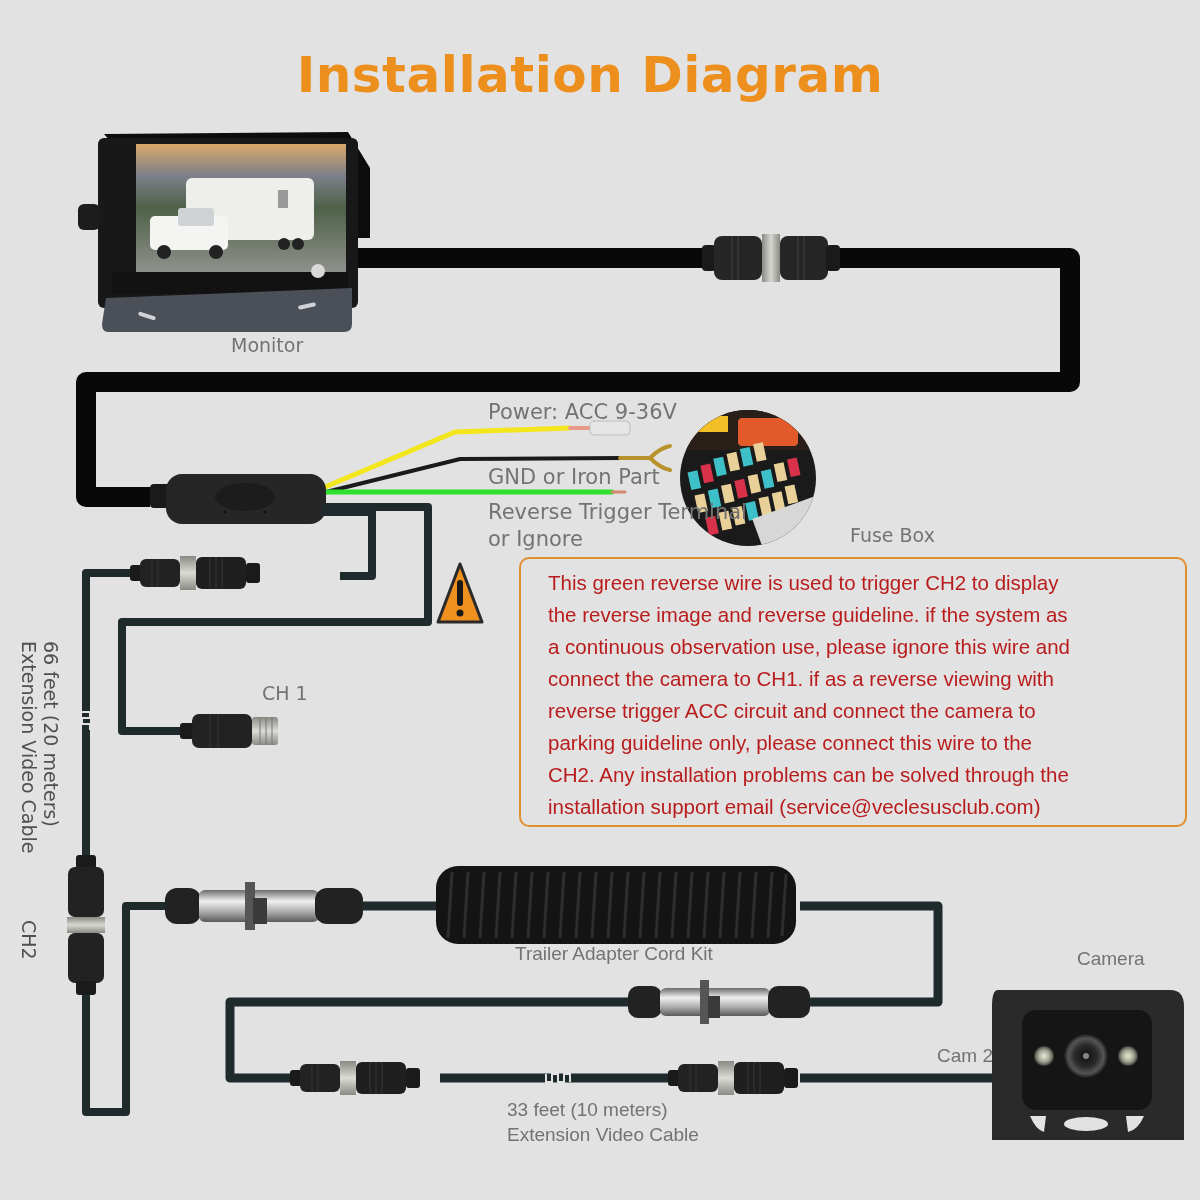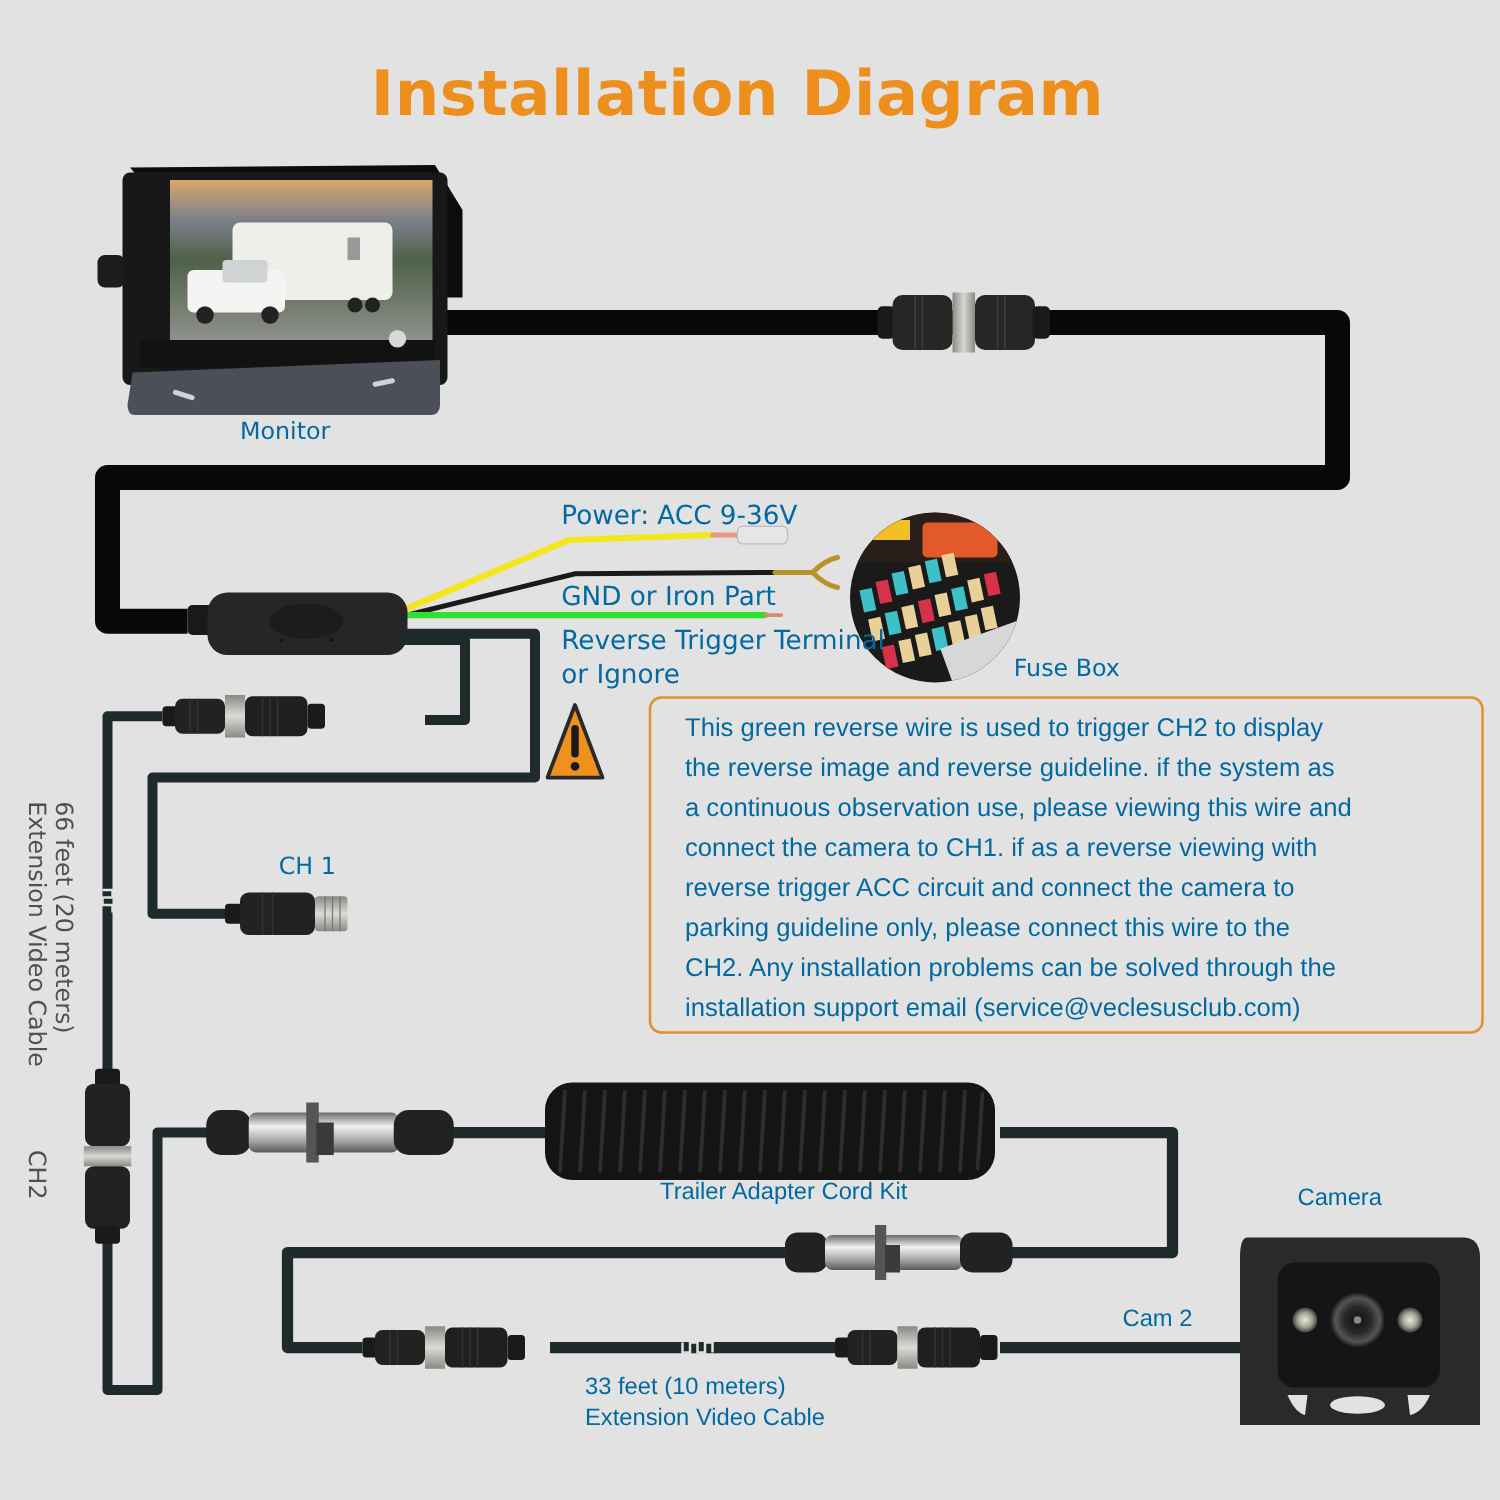--- a/index.html
+++ b/index.html
@@ -8,34 +8,34 @@
     background: #e2e2e2;
     font-family: "DejaVu Sans", "Liberation Sans", sans-serif;
     position: relative;
   }
   .canvas { position: absolute; left: 0; top: 0; width: 1200px; height: 1200px; }
   .title {
     position: absolute; left: 0; top: 46px; width: 1180px; text-align: center;
     font-size: 50px; font-weight: bold; color: #ed8f1d; letter-spacing: 0.5px;
   }
   .label {
-    position: absolute; color: #0369a1; font-size: 19px; white-space: nowrap;
+    position: absolute; color: #737373; font-size: 19px; white-space: nowrap; margin-left: 39px;
   }
   .label.small { font-size: 21px; }
   .label.sans { font-family: "Liberation Sans", sans-serif; }
   .vlabel {
     position: absolute; color: #505050; font-size: 19px; white-space: nowrap;
     transform-origin: 0 0; transform: rotate(90deg);
     line-height: 22px;
   }
   .note-box {
     position: absolute; left: 519px; top: 557px; width: 668px; height: 270px;
     border: 2.5px solid #e0902e; border-radius: 10px; box-sizing: border-box;
     padding: 8px 14px 0 27px;
-    color: #0369a1; font-size: 20.5px; line-height: 32px;
+    color: #b91c1c; font-size: 20.5px; line-height: 32px;
     font-family: "Liberation Sans", sans-serif;
   }
   .note-box span { display: block; white-space: nowrap; }
 </style>
 </head>
 <body>
 
 <div class="title">Installation Diagram</div>
 
 <svg class="canvas" viewBox="0 0 1200 1200" xmlns="http://www.w3.org/2000/svg">
@@ -314,30 +314,30 @@
 <div class="label small" style="left:449px; top:527px;">or Ignore</div>
 
 <div class="label" style="left:811px; top:524px;">Fuse Box</div>
 
 <div class="label" style="left:223px; top:682px;">CH 1</div>
 
 <div class="vlabel" style="left:62px; top:641px;">66 feet (20 meters)</div>
 <div class="vlabel" style="left:40px; top:641px;">Extension Video Cable</div>
 <div class="vlabel" style="left:40px; top:920px;">CH2</div>
 
-<div class="label sans" style="left:528px; top:943px;text-align:center;">Trailer Adapter Cord Kit</div>
+<div class="label sans" style="left:476px; top:943px;text-align:center;">Trailer Adapter Cord Kit</div>
 
 <div class="label sans" style="left:1038px; top:948px;">Camera</div>
 <div class="label sans" style="left:898px; top:1045px;">Cam 2</div>
 
 <div class="label sans" style="left:468px; top:1099px;text-align:center;">33 feet (10 meters)</div>
 <div class="label sans" style="left:468px; top:1124px;">Extension Video Cable</div>
 
 <div class="note-box">
   <span>This green reverse wire is used to trigger CH2 to display</span>
   <span>the reverse image and reverse guideline. if the system as</span>
-  <span>a continuous observation use, please viewing this wire and</span>
+  <span>a continuous observation use, please ignore this wire and</span>
   <span>connect the camera to CH1. if as a reverse viewing with</span>
   <span>reverse trigger ACC circuit and connect the camera to</span>
   <span>parking guideline only, please connect this wire to the</span>
   <span>CH2. Any installation problems can be solved through the</span>
   <span>installation support email (service@veclesusclub.com)</span>
 </div>
 
 </body></html>

